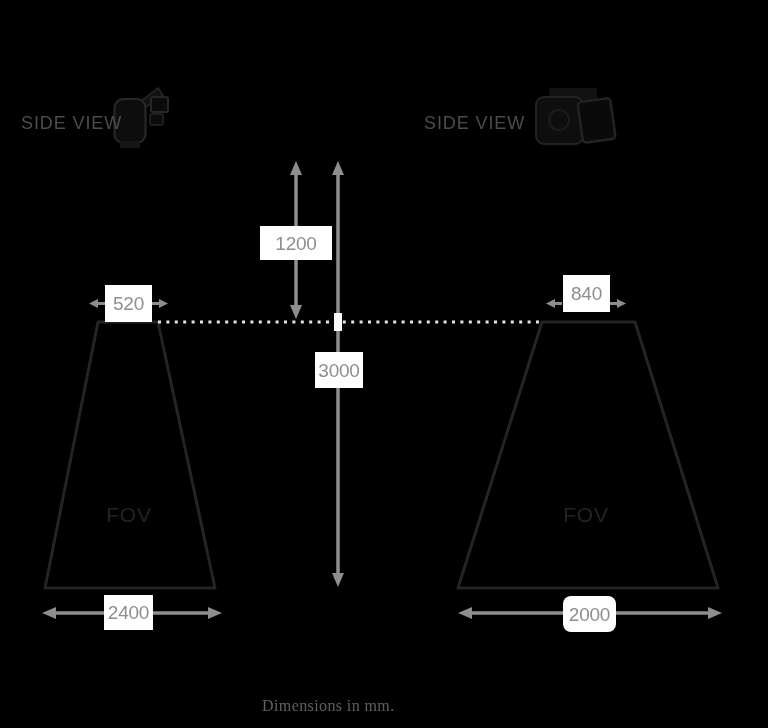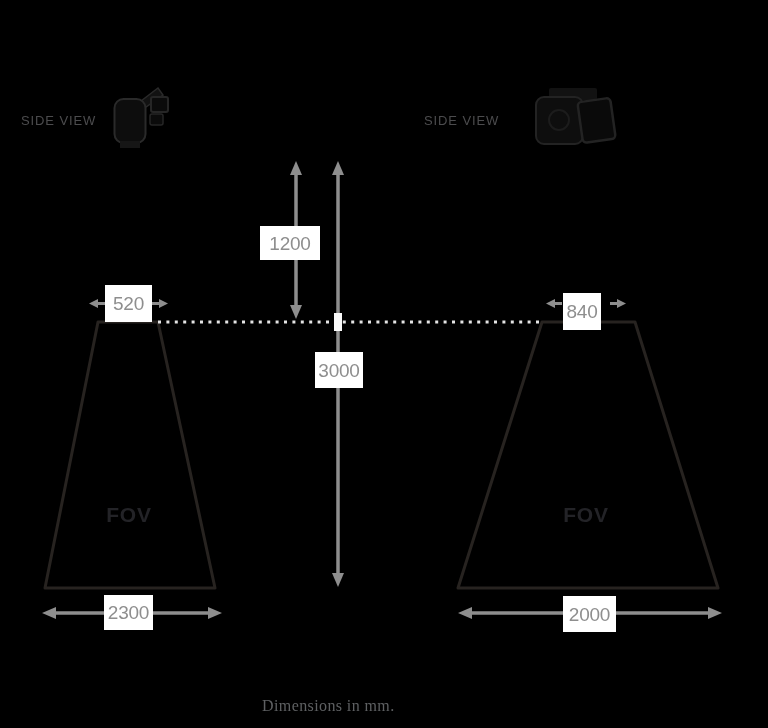--- a/index.html
+++ b/index.html
@@ -15,51 +15,51 @@
     overflow: hidden;
     font-family: "Liberation Sans", sans-serif;
   }
   .stage svg.diagram {
     position: absolute;
     left: 0;
     top: 0;
   }
   .view-label {
     position: absolute;
-    font-size: 13px;
+    font-size: 18px;
     letter-spacing: 0.9px;
     color: #4c4c4e;
     font-weight: 400;
     white-space: nowrap;
   }
   #side-view-label  { left: 21px;  top: 113px; }
   #front-view-label { left: 424px; top: 113px; }
 
   .dim-box {
     position: absolute;
     background: #ffffff;
     color: #8e8e8e;
     font-size: 19px;
     display: flex;
     align-items: center;
     justify-content: center;
     letter-spacing: -0.2px;
     line-height: 1;
   }
-  #box-1200 { left: 260px; top: 226px; width: 60px; height: 34px; }
+  #box-1200 { left: 260px; top: 226px; width: 72px; height: 34px; }
   #box-3000 { left: 315px; top: 352px; width: 48px; height: 36px; text-align: center; }
   #box-520  { left: 105px; top: 285px; width: 47px; height: 37px; }
-  #box-840  { left: 563px; top: 293px; width: 38px; height: 37px; }
+  #box-840  { left: 563px; top: 275px; width: 47px; height: 37px; }
   #box-1300 { left: 104px; top: 595px; width: 49px; height: 35px; }
-  #box-2000 { left: 563px; top: 596px; width: 53px; height: 36px; }
+  #box-2000 { left: 563px; top: 596px; width: 53px; height: 36px; border-radius: 8px; }
 
   .fov-label {
     position: absolute;
     font-size: 21px;
-    font-weight: bold;
+    font-weight: normal;
     color: #232327;
     letter-spacing: 0.8px;
     text-align: center;
   }
   #fov-side  { left: 98px;  top: 503px; width: 62px; }
   #fov-front { left: 553px; top: 503px; width: 66px; }
 
   .footer-note {
     position: absolute;
     left: 262px;
@@ -142,20 +142,20 @@
     </g>
   </svg>
 
   <div class="view-label" id="side-view-label">SIDE VIEW</div>
   <div class="view-label" id="front-view-label">SIDE VIEW</div>
 
   <div class="dim-box" id="box-1200">1200</div>
   <div class="dim-box" id="box-3000">3000</div>
   <div class="dim-box" id="box-520">520</div>
   <div class="dim-box" id="box-840">840</div>
-  <div class="dim-box" id="box-1300">2300</div>
+  <div class="dim-box" id="box-1300">2400</div>
   <div class="dim-box" id="box-2000">2000</div>
 
   <div class="fov-label" id="fov-side">FOV</div>
   <div class="fov-label" id="fov-front">FOV</div>
 
   <div class="footer-note">Dimensions in mm.</div>
 </div>
 
 </body></html>

